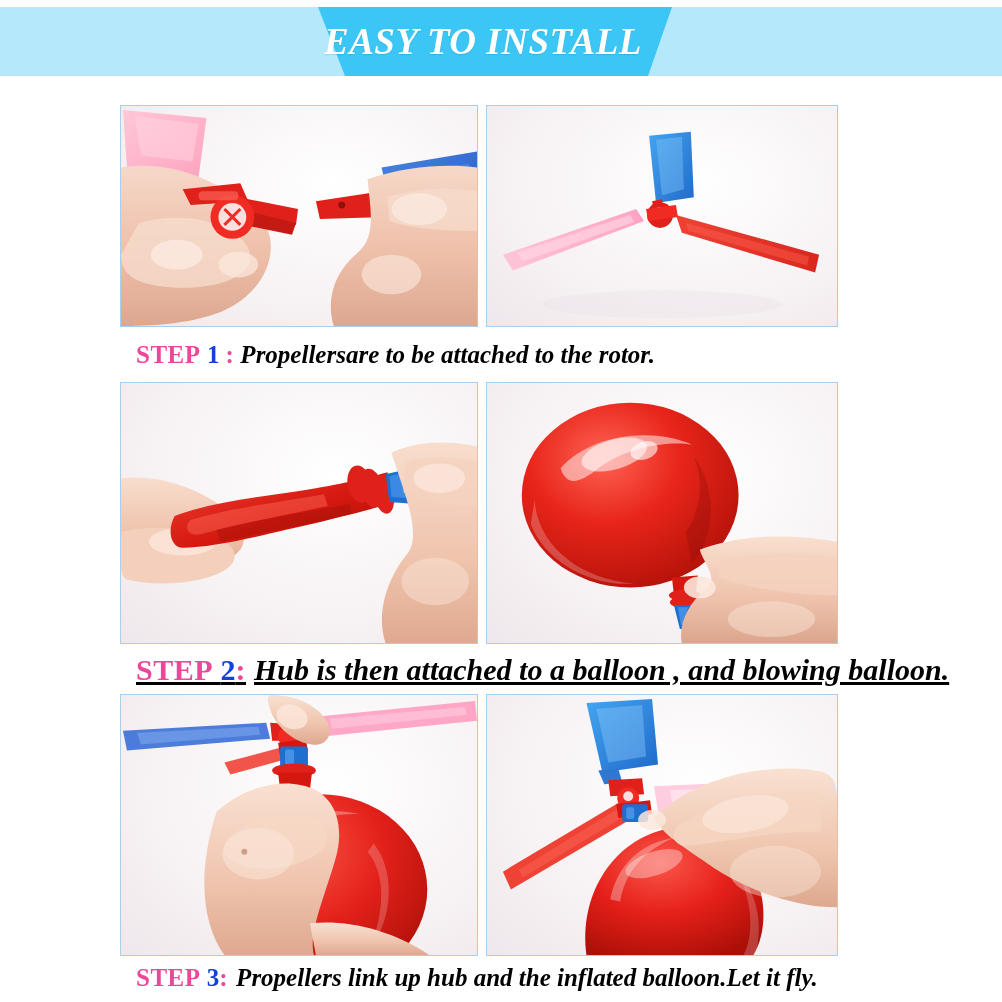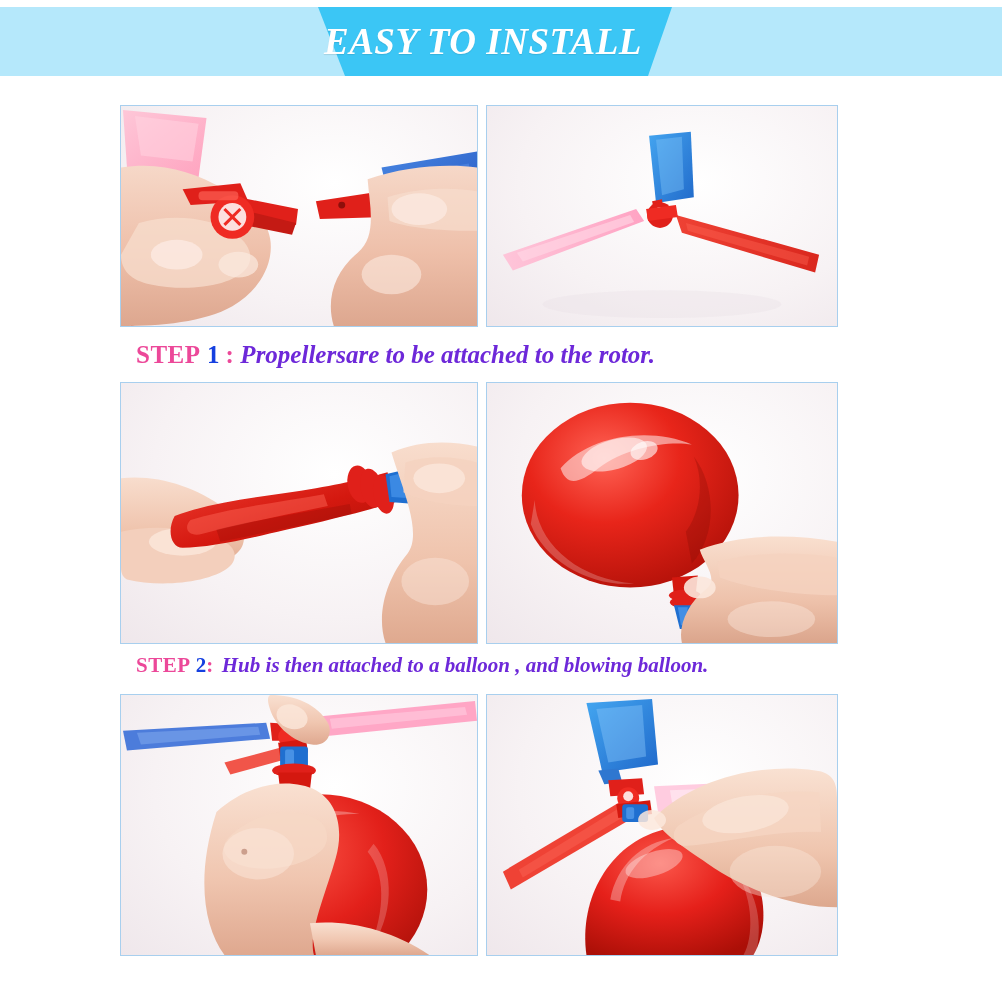--- a/index.html
+++ b/index.html
@@ -49,21 +49,21 @@
     font-weight:bold;font-style:normal;
     color:#ec4899;
     letter-spacing:0.5px;
   }
   .cap-num{
     font-weight:bold;font-style:normal;
     color:#1540e0;
   }
   .cap-text{
     font-weight:bold;font-style:italic;
-    color:#6d28d9;
+    color:#000000;
   }
 
   
   .bg-soft{position:absolute;inset:0;background:
      radial-gradient(ellipse at 60% 35%, #ffffff 0%, #f7f2f4 60%, #efe7eb 100%);}
   svg.art{position:absolute;inset:0;width:100%;height:100%;display:block;}
 </style>
 </head>
 <body>
 
@@ -269,21 +269,21 @@
         <path d="M214,168 C254,152 306,152 352,160 L352,262 L196,262
                  C192,244 202,222 220,208 C234,198 218,182 214,168 Z" fill="url(#skinC)"></path>
         <path d="M232,180 C270,170 312,170 352,176 L352,214
                  C308,214 260,206 234,196 Z" fill="#f5d2bf" opacity="0.8"></path>
         <ellipse cx="214" cy="206" rx="16" ry="11" fill="#fbe7db" opacity="0.9"></ellipse>
         <ellipse cx="286" cy="238" rx="44" ry="18" fill="#fbe7db" opacity="0.45"></ellipse>
       </svg>
     </div>
   </div>
 
-  <div class="caption" style="left:136px;top:653px;font-size:21px;">
+  <div class="caption" style="left:136px;top:653px;font-size:30px;text-decoration:underline;">
     <span class="cap-step">STEP</span><span class="cap-num">&nbsp;</span><span class="cap-num">2</span><span class="cap-step" style="padding-right:8px;">:</span><span class="cap-text">Hub is then attached to a balloon ,   and blowing balloon.</span>
   </div>
 
   <div class="panel" style="left:120px;top:694px;width:358px;height:262px;">
     <div class="photo">
       <div class="bg-soft"></div>
       <svg class="art" viewBox="0 0 358 262" preserveAspectRatio="none">
         <defs>
           <radialGradient id="balloon5" cx="40%" cy="30%" r="80%">
             <stop offset="0%" stop-color="#fb5245"></stop>
@@ -389,14 +389,17 @@
                  L352,214 C312,214 262,198 222,170 C196,152 176,140 168,124 Z" fill="url(#skinE)"></path>
         <path d="M192,132 C230,106 284,94 334,98 L336,138
                  C288,136 234,150 200,152 C188,152 184,140 192,132 Z" fill="#f6d5c3" opacity="0.75"></path>
         <ellipse cx="260" cy="120" rx="44" ry="18" fill="#fbe8dc" opacity="0.65" transform="rotate(-10 260 120)"></ellipse>
         <ellipse cx="166" cy="126" rx="14" ry="10" fill="#fbe8dc" opacity="0.85"></ellipse>
         <ellipse cx="290" cy="178" rx="46" ry="26" fill="#fbe8dc" opacity="0.4"></ellipse>
       </svg>
     </div>
   </div>
 
+  <div class="caption" style="left:136px;top:964px;font-size:25px;">
+    <span class="cap-step">STEP</span><span class="cap-num">&nbsp;</span><span class="cap-num">3</span><span class="cap-step" style="padding-right:8px;">:</span><span class="cap-text">Propellers link up hub   and the inflated balloon.Let it fly.</span>
+  </div>
 
 </div>
 
 </body></html>

